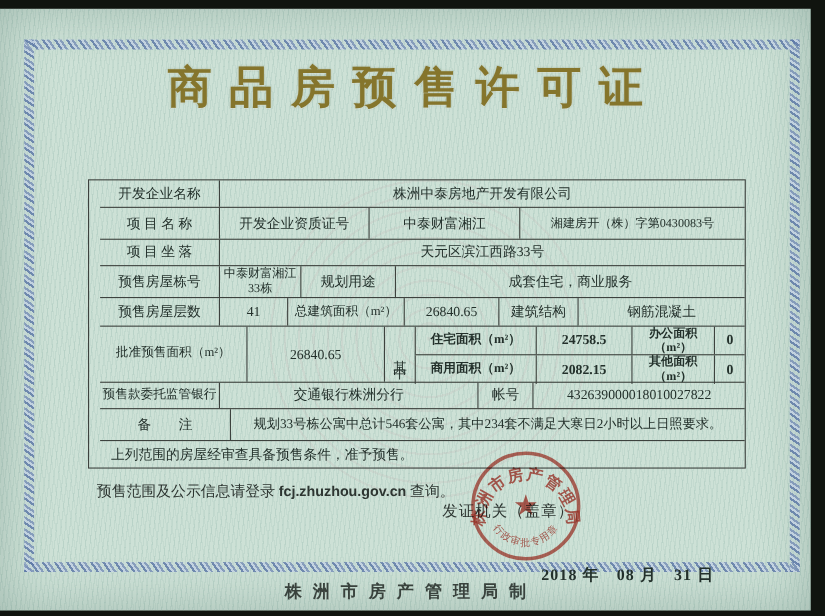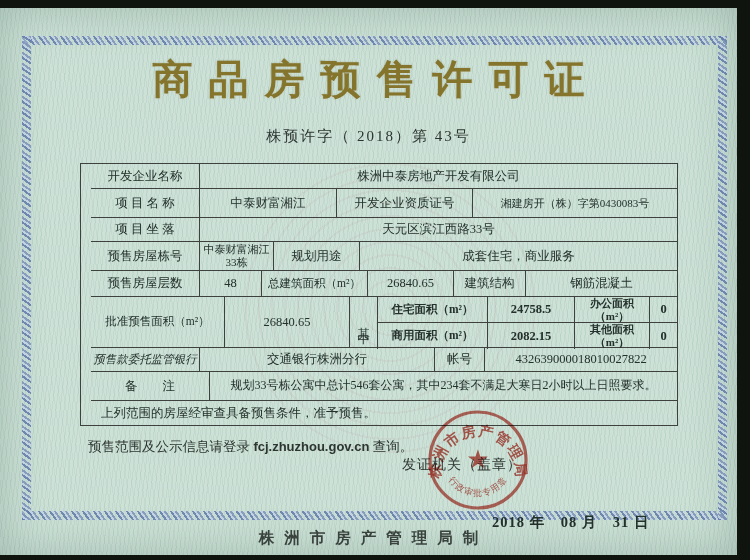--- a/index.html
+++ b/index.html
@@ -78,51 +78,50 @@
 
 <div class="paper">
   <div class="rosette"></div>
 
   <div class="strip-h strip-top"></div>
   <div class="strip-h strip-bottom"></div>
   <div class="strip-v strip-left"></div>
   <div class="strip-v strip-right"></div>
 
   <div class="title">商品房预售许可证</div>
-  <div class="cert-no">株预许字（ 2018）第  43号</div>
 
   <div class="doc-table">
 
     <div class="tr" style="height:24px;">
       <div class="td" style="width:108px;">开发企业名称</div>
       <div class="td grow">株洲中泰房地产开发有限公司</div>
     </div>
 
     <div class="tr" style="height:28px;">
       <div class="td" style="width:108px;">项 目 名 称</div>
+      <div class="td" style="width:136px;">开发企业资质证号</div>
       <div class="td" style="width:137px;">中泰财富湘江</div>
-      <div class="td" style="width:136px;">开发企业资质证号</div>
       <div class="td grow small">湘建房开（株）字第0430083号</div>
     </div>
 
     <div class="tr" style="height:23px;">
       <div class="td" style="width:108px;">项 目 坐 落</div>
       <div class="td grow">天元区滨江西路33号</div>
     </div>
 
     <div class="tr" style="height:28px;">
       <div class="td" style="width:108px;">预售房屋栋号</div>
       <div class="td small" style="width:74px;">中泰财富湘江33栋</div>
       <div class="td" style="width:86px;">规划用途</div>
       <div class="td grow">成套住宅，商业服务</div>
     </div>
 
     <div class="tr" style="height:25px;">
       <div class="td" style="width:108px;">预售房屋层数</div>
-      <div class="td" style="width:62px;">48</div>
+      <div class="td" style="width:62px;">41</div>
       <div class="td smaller" style="width:106px;">总建筑面积（m²）</div>
       <div class="td" style="width:86px;">26840.65</div>
       <div class="td" style="width:72px;">建筑结构</div>
       <div class="td grow">钢筋混凝土</div>
     </div>
 
     <div class="tr" style="height:50px;">
       <div class="td smaller" style="width:133px;">批准预售面积（m²）</div>
       <div class="td" style="width:125px;">26840.65</div>
       <div class="td vertical" style="width:28px;">其中</div>
@@ -136,21 +135,21 @@
         <div class="sub-row">
           <div class="td smaller" style="width:110px;border-left:1.4px solid #3d423e;">商用面积（m²）</div>
           <div class="td" style="width:87px;">2082.15</div>
           <div class="td small" style="width:75px;">其他面积（m²）</div>
           <div class="td grow">0</div>
         </div>
       </div>
     </div>
 
     <div class="tr" style="height:23px;">
-      <div class="td smaller" style="width:108px;font-style:italic;">预售款委托监管银行</div>
+      <div class="td smaller" style="width:108px;">预售款委托监管银行</div>
       <div class="td" style="width:235px;">交通银行株洲分行</div>
       <div class="td" style="width:50px;">帐号</div>
       <div class="td grow">432639000018010027822</div>
     </div>
 
     <div class="tr" style="height:28px;">
       <div class="td" style="width:118px;">备　　注</div>
       <div class="td grow" style="font-size:12px;">规划33号栋公寓中总计546套公寓，其中234套不满足大寒日2小时以上日照要求。</div>
     </div>
 

